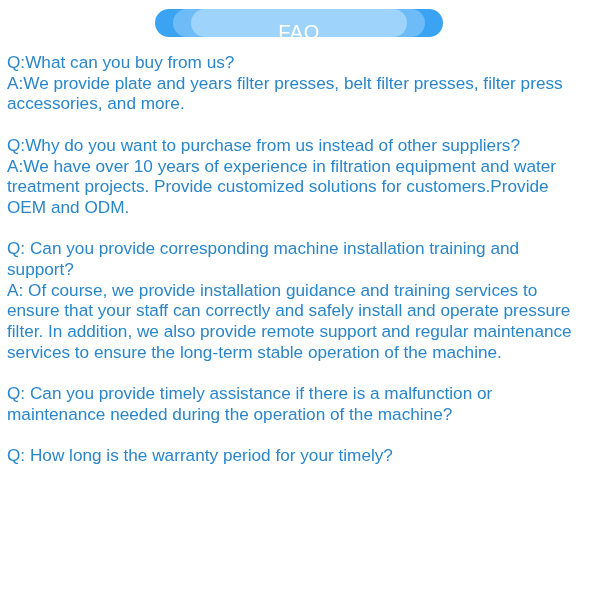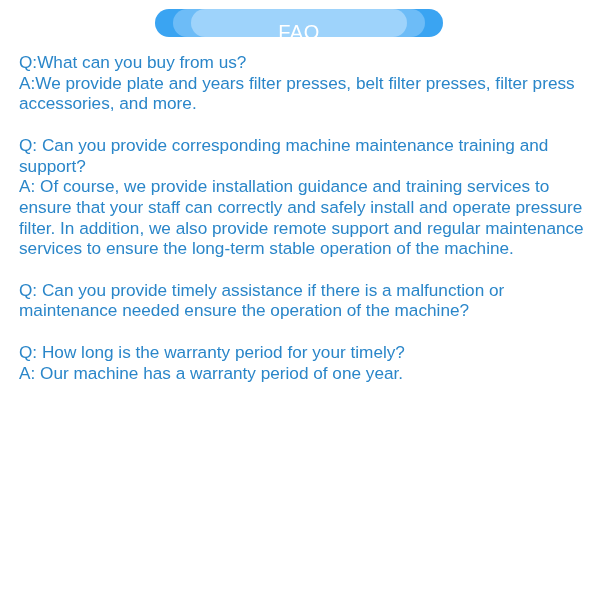--- a/index.html
+++ b/index.html
@@ -50,21 +50,21 @@
     line-height: 28px;
     text-align: center;
     color: #ffffff;
     font-weight: normal;
     font-size: 20px;
     letter-spacing: 0.5px;
     margin-top: 9px;
   }
   .faq {
     position: absolute;
-    left: 19px;
+    left: 7px;
     top: 52px;
     width: 570px;
     color: #2a86c9;
     font-size: 17.2px;
     line-height: 20.7px;
   }
   .qa {
     margin: 0 0 20.7px 0;
   }
   .qa p {
@@ -79,23 +79,26 @@
   <div class="inner"></div>
   <div class="title">FAQ</div>
 </div>
 
 <div class="faq">
   <div class="qa">
     <p>Q:What can you buy from us?</p>
     <p>A:We provide plate and years filter presses, belt filter presses, filter press accessories, and more.</p>
   </div>
   <div class="qa">
-    <p>Q: Can you provide corresponding machine maintenance training and support?</p>
+    <p>Q:Why do you want to purchase from us instead of other suppliers?</p>
+    <p>A:We have over 10 years of experience in filtration equipment and water treatment projects. Provide customized solutions for customers.Provide OEM and ODM.</p>
+  </div>
+  <div class="qa">
+    <p>Q: Can you provide corresponding machine installation training and support?</p>
     <p>A: Of course, we provide installation guidance and training services to ensure that your staff can correctly and safely install and operate pressure filter. In addition, we also provide remote support and regular maintenance services to ensure the long-term stable operation of the machine.</p>
   </div>
   <div class="qa">
-    <p>Q: Can you provide timely assistance if there is a malfunction or maintenance needed ensure the operation of the machine?</p>
+    <p>Q: Can you provide timely assistance if there is a malfunction or maintenance needed during the operation of the machine?</p>
   </div>
   <div class="qa">
     <p>Q: How long is the warranty period for your timely?</p>
-    <p>A: Our machine has a warranty period of one year.</p>
   </div>
 </div>
 
 </body></html>

